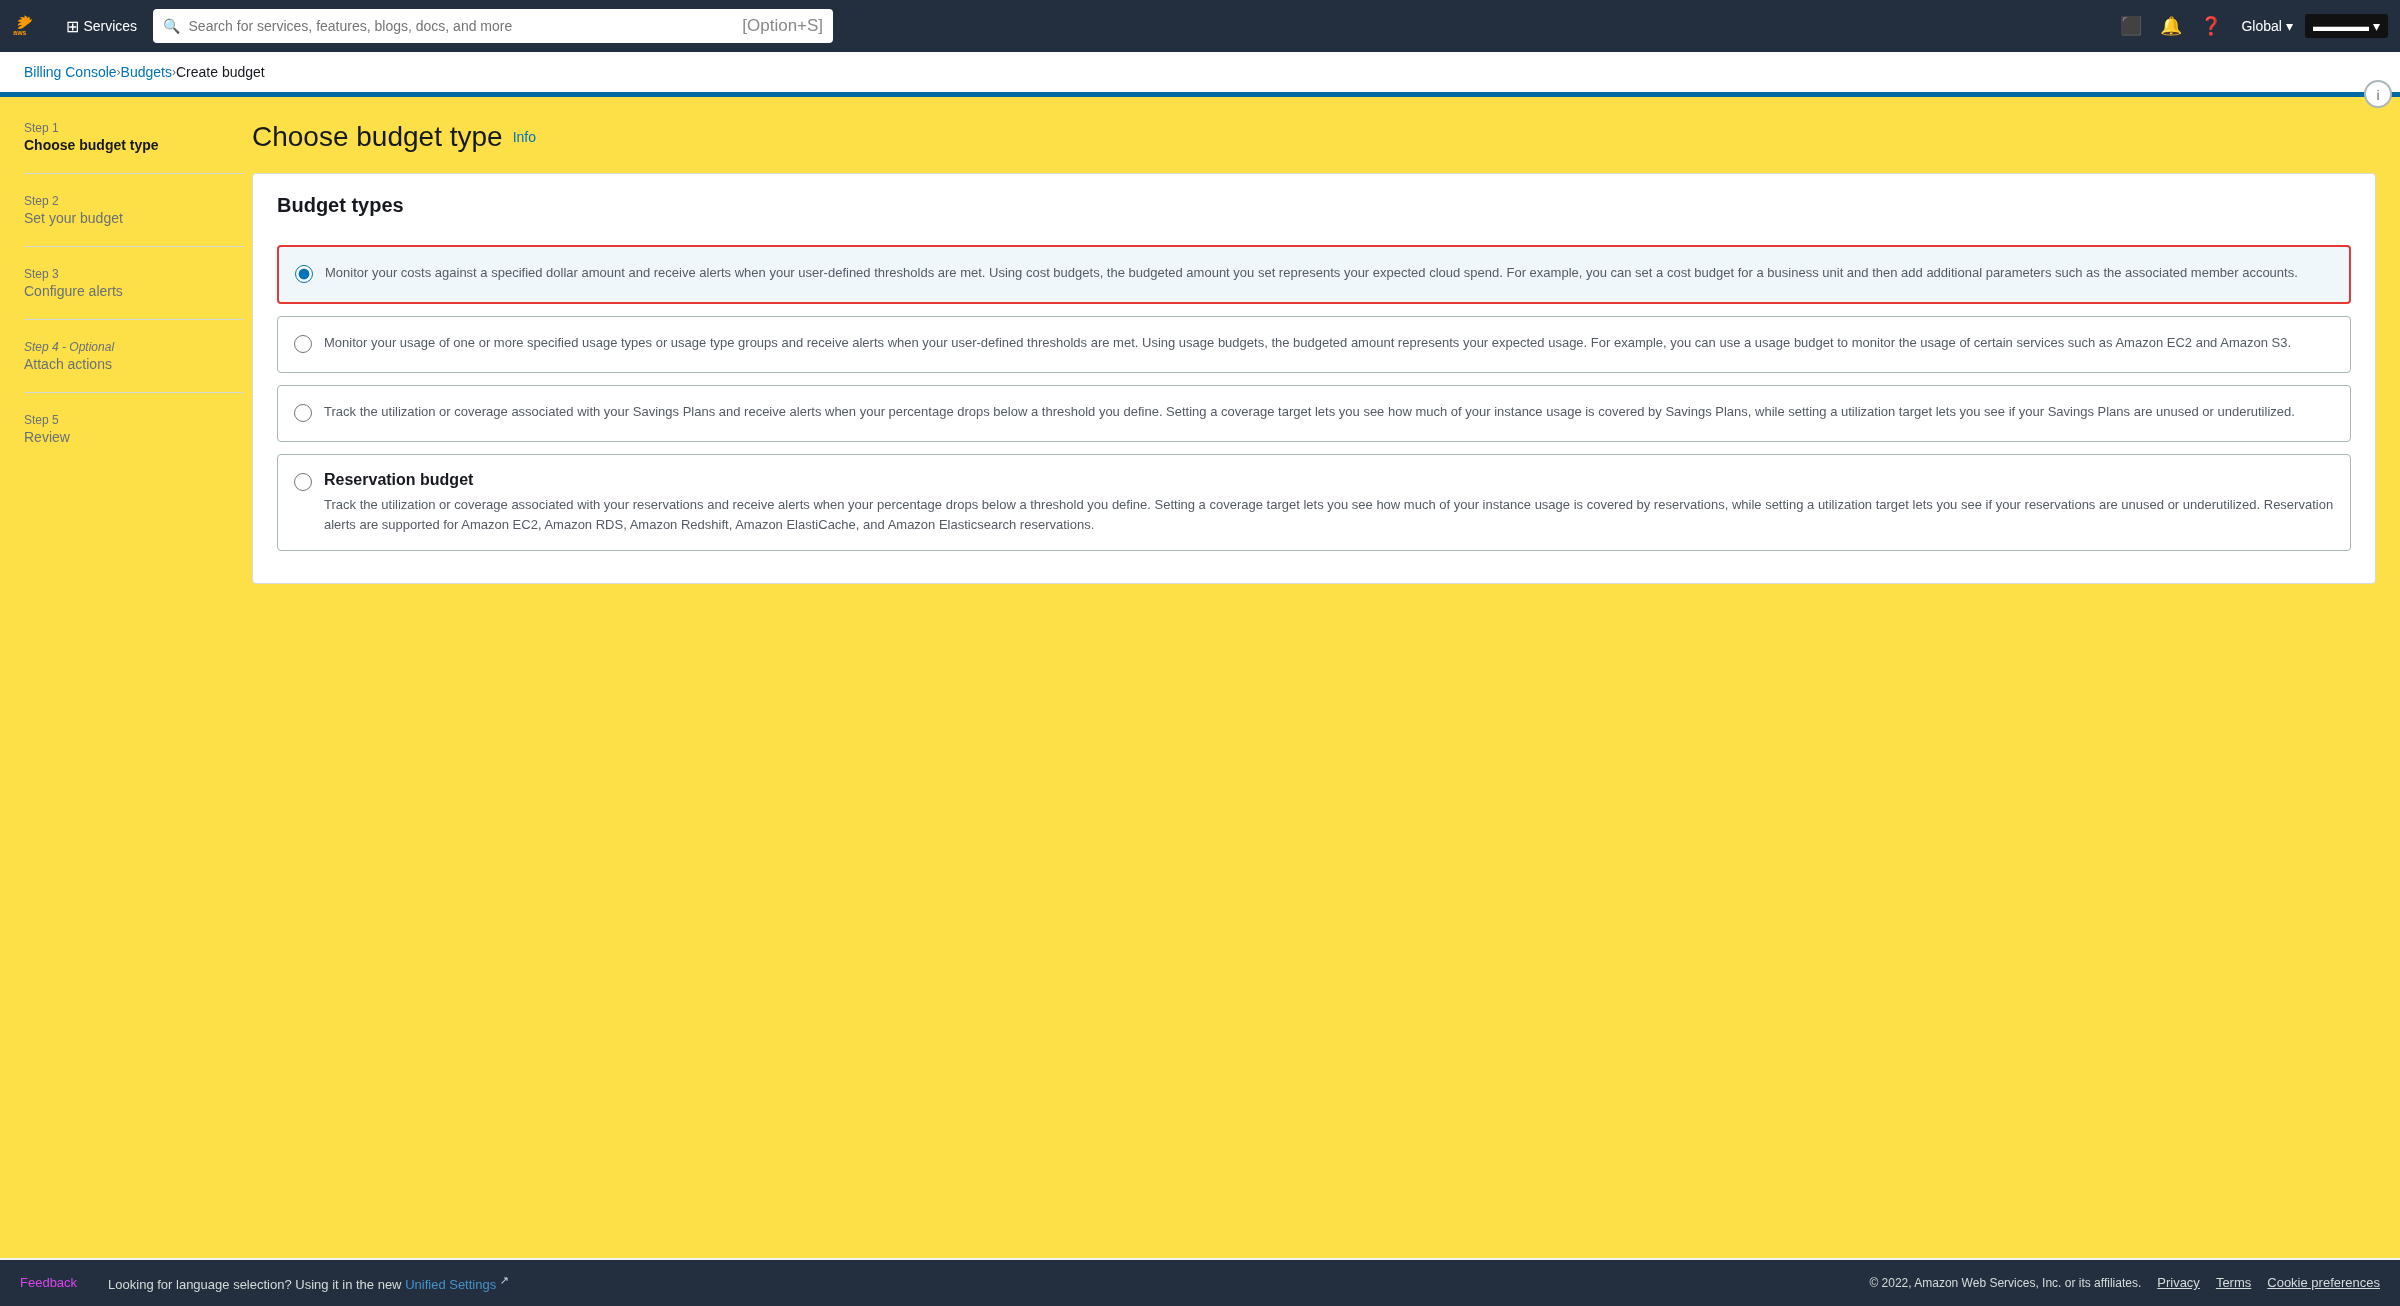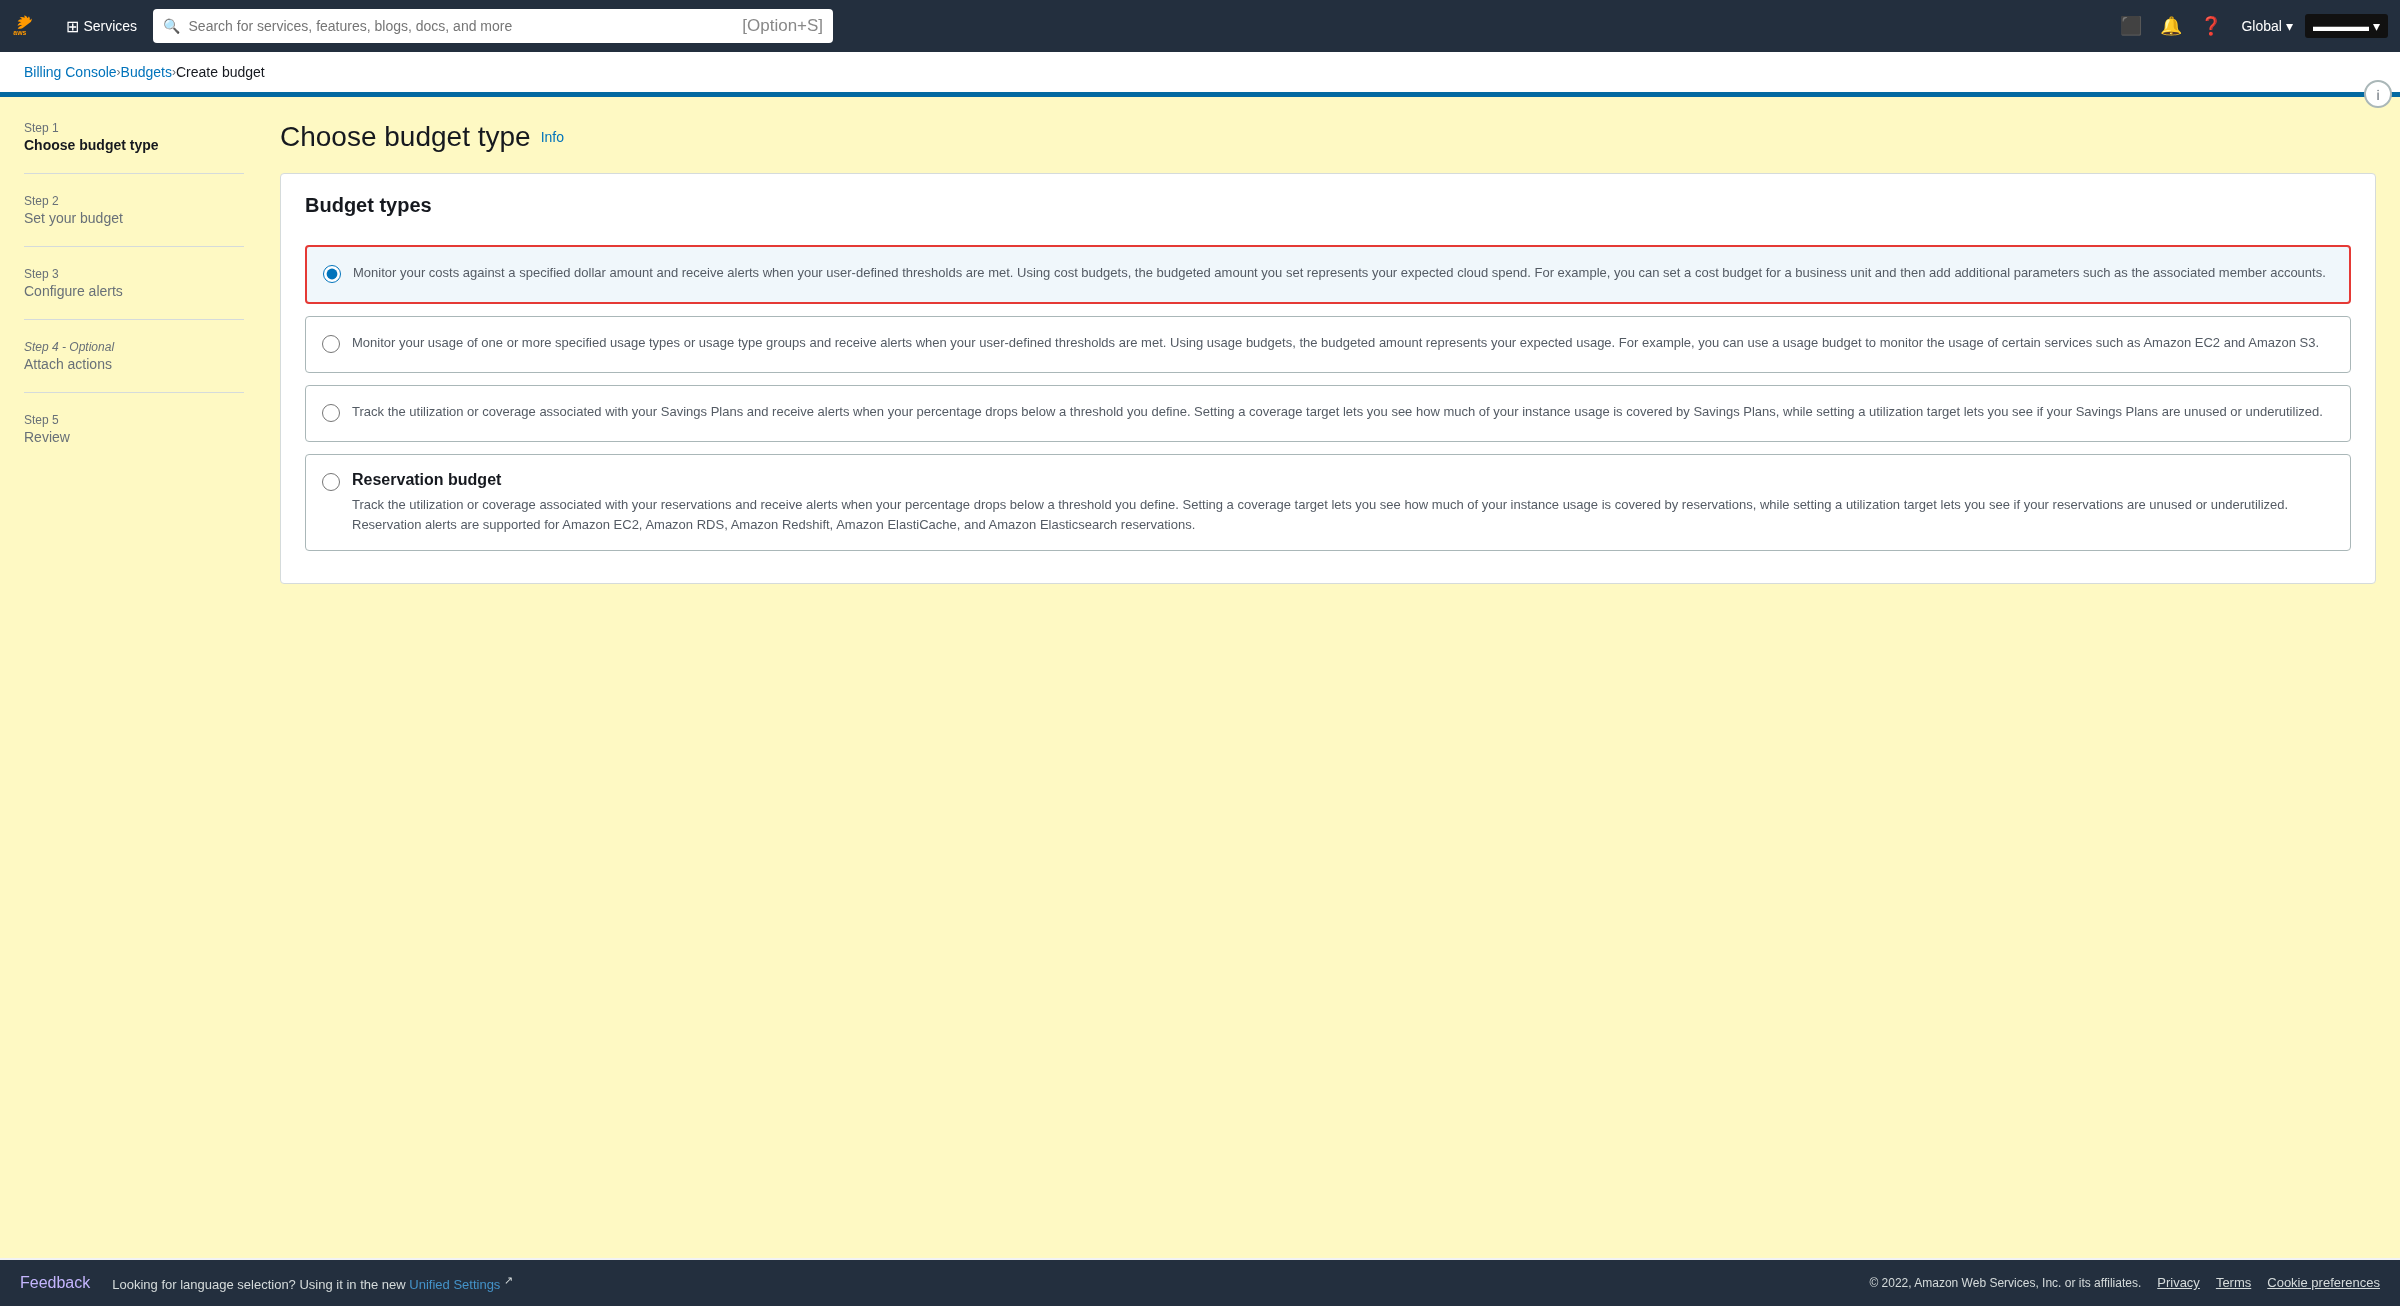--- a/index.html
+++ b/index.html
@@ -79,23 +79,23 @@
       font-size: 14px;
     }
     .breadcrumb-link { color: #0073bb; cursor: pointer; text-decoration: none; }
     .breadcrumb-sep { color: #687078; font-size: 12px; }
     .breadcrumb-current { color: #16191f; }
 
     
     .main-layout {
       display: flex;
       min-height: calc(100vh - 52px - 45px - 48px);
-      background: #fef9c3;
+      background: #fde047;
       padding: 24px;
-      gap: 36px;
+      gap: 8px;
     }
 
     
     .sidebar {
       width: 220px;
       flex-shrink: 0;
     }
     .sidebar-step {
       margin-bottom: 20px;
       padding-bottom: 20px;
@@ -178,21 +178,21 @@
       color: #d5dbdb;
       font-size: 13px;
       padding: 14px 20px;
       display: flex;
       align-items: center;
       gap: 0;
       position: fixed;
       bottom: 0; left: 0; right: 0;
     }
     .footer-feedback {
-      color: #c4b5fd; font-size: 16px; margin-right: 22px;
+      color: #d946ef; font-size: 13px; margin-right: 31px;
     }
     .footer-lang-msg {
       color: #d5dbdb; font-size: 13px; flex: 1;
     }
     .footer-lang-link {
       color: #4493c9; cursor: pointer;
     }
     .footer-ext-icon { font-size: 11px; vertical-align: super; }
     .footer-right {
       display: flex; align-items: center; gap: 16px; margin-left: auto;

